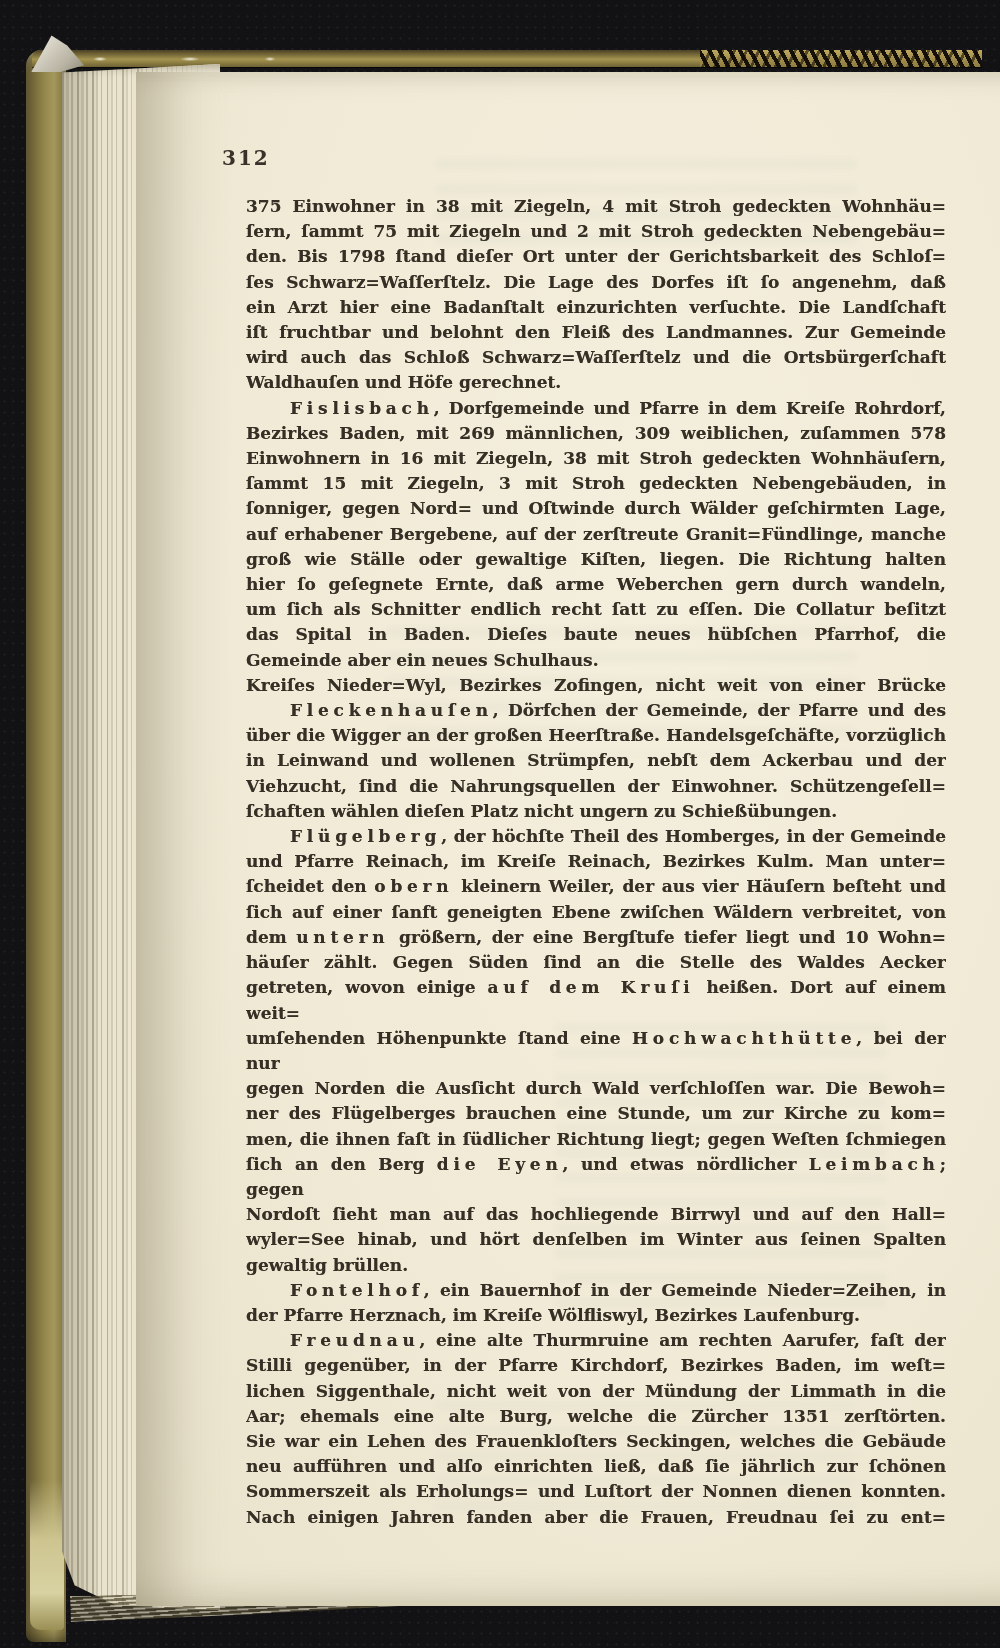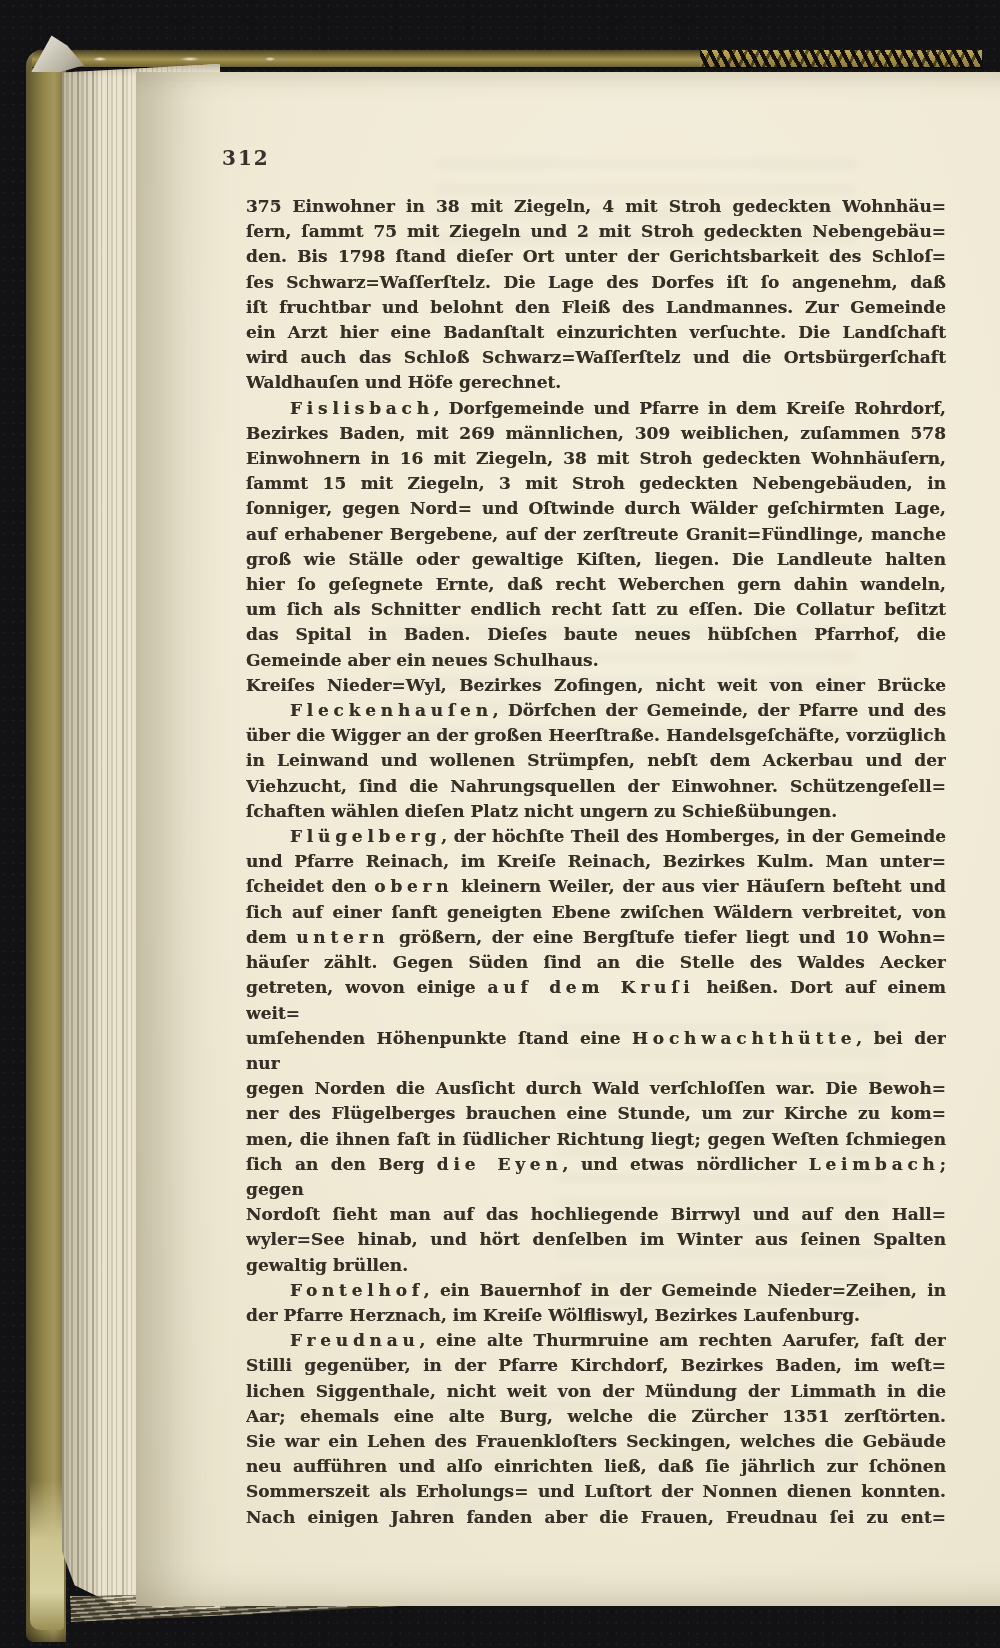--- a/index.html
+++ b/index.html
@@ -133,34 +133,34 @@
   <div class="bleed b4"></div>
 
   <div class="page-number">312</div>
 
   <div class="text-block">
       <div class="para">
         <div class="line">375 Einwohner in 38 mit Ziegeln, 4 mit Stroh gedeckten Wohnhäu=</div>
         <div class="line">ſern, ſammt 75 mit Ziegeln und 2 mit Stroh gedeckten Nebengebäu=</div>
         <div class="line">den. Bis 1798 ſtand dieſer Ort unter der Gerichtsbarkeit des Schloſ=</div>
         <div class="line">ſes Schwarz=Waſſerſtelz. Die Lage des Dorfes iſt ſo angenehm, daß</div>
+        <div class="line">ein Arzt hier eine Badanſtalt einzurichten verſuchte. Die Landſchaft</div>
         <div class="line">iſt fruchtbar und belohnt den Fleiß des Landmannes. Zur Gemeinde</div>
-        <div class="line">ein Arzt hier eine Badanſtalt einzurichten verſuchte. Die Landſchaft</div>
         <div class="line">wird auch das Schloß Schwarz=Waſſerſtelz und die Ortsbürgerſchaft</div>
         <div class="line endline">Waldhauſen und Höfe gerechnet.</div>
       </div>
       <div class="para">
         <div class="line first"><span class="sperr">Fislisbach</span>, Dorfgemeinde und Pfarre in dem Kreiſe Rohrdorf,</div>
         <div class="line">Bezirkes Baden, mit 269 männlichen, 309 weiblichen, zuſammen 578</div>
         <div class="line">Einwohnern in 16 mit Ziegeln, 38 mit Stroh gedeckten Wohnhäuſern,</div>
         <div class="line">ſammt 15 mit Ziegeln, 3 mit Stroh gedeckten Nebengebäuden, in</div>
         <div class="line">ſonniger, gegen Nord= und Oſtwinde durch Wälder geſchirmten Lage,</div>
         <div class="line">auf erhabener Bergebene, auf der zerſtreute Granit=Fündlinge, manche</div>
-        <div class="line">groß wie Ställe oder gewaltige Kiſten, liegen. Die Landleute halten</div>
-        <div class="line">hier ſo geſegnete Ernte, daß recht Weberchen gern dahin wandeln,</div>
+        <div class="line">groß wie Ställe oder gewaltige Kiſten, liegen. Die Richtung halten</div>
+        <div class="line">hier ſo geſegnete Ernte, daß arme Weberchen gern durch wandeln,</div>
         <div class="line">um ſich als Schnitter endlich recht ſatt zu eſſen. Die Collatur beſitzt</div>
         <div class="line">das Spital in Baden. Dieſes baute neues hübſchen Pfarrhof, die</div>
         <div class="line endline">Gemeinde aber ein neues Schulhaus.</div>
       </div>
       <div class="para">
         <div class="line">Kreiſes Nieder=Wyl, Bezirkes Zofingen, nicht weit von einer Brücke</div>
         <div class="line first"><span class="sperr">Fleckenhauſen</span>, Dörfchen der Gemeinde, der Pfarre und des</div>
         <div class="line">über die Wigger an der großen Heerſtraße. Handelsgeſchäfte, vorzüglich</div>
         <div class="line">in Leinwand und wollenen Strümpfen, nebſt dem Ackerbau und der</div>
         <div class="line">Viehzucht, ſind die Nahrungsquellen der Einwohner. Schützengeſell=</div>

